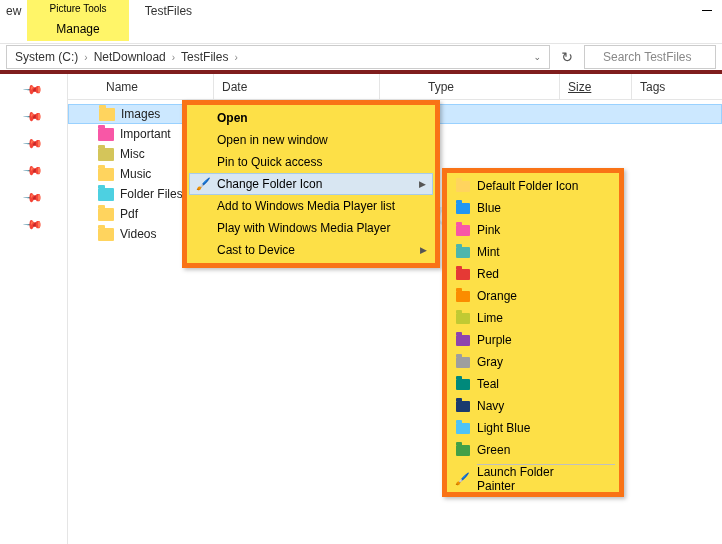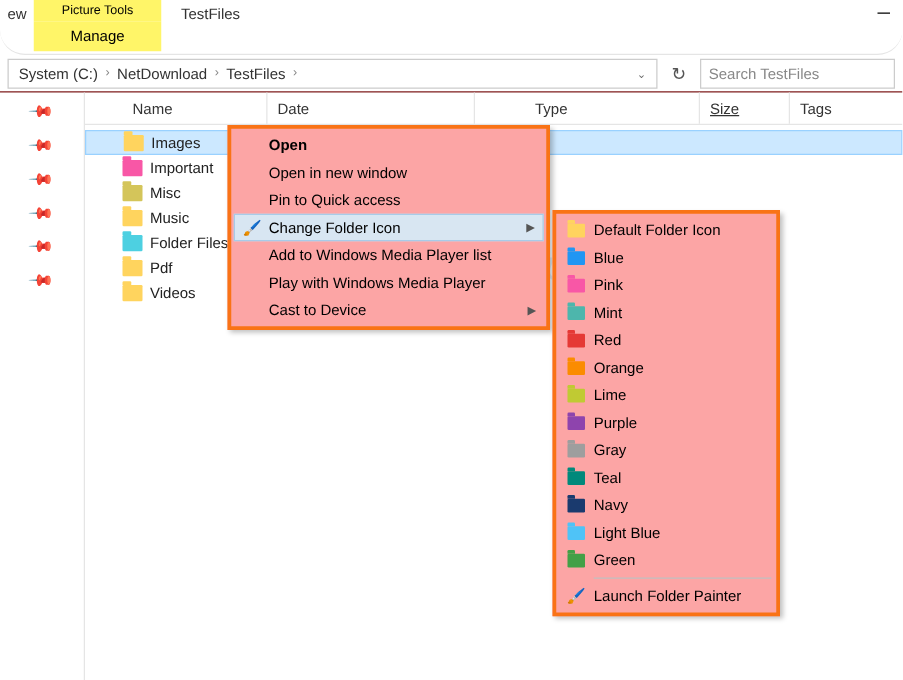--- a/index.html
+++ b/index.html
@@ -1,34 +1,34 @@
 <!DOCTYPE html>
 <html><head>
 <meta charset="utf-8">
 <style>
   * { box-sizing: border-box; margin: 0; padding: 0; font-family: "Segoe UI", Tahoma, sans-serif; }
   body { width: 722px; height: 544px; background: #fff; overflow: hidden; position: relative; font-size: 12px; color: #000; }
   
-  .ribbon-tabs { display: flex; align-items: flex-start; height: 44px; border-bottom: 1px solid #e5e5e5; border-radius: 20px; }
+  .ribbon-tabs { display: flex; align-items: flex-start; height: 44px; border-bottom: 1px solid #e5e5e5; }
   .tab-group { display: flex; flex-direction: column; }
   .tab-tool { background: #fff568; padding: 3px 12px; font-size: 10px; text-align:center; }
   .tab-manage { background: #fff; padding: 4px 28px; font-size: 12px; border: 1px solid transparent; }
   .tab-highlighted { background: #fff568; }
   .view-frag { padding: 4px 6px; font-size: 12px; color:#333; }
   .window-title { padding: 4px 16px; font-size: 12px; color:#333; }
   .win-min { margin-left:auto; width:30px; height:20px; display:flex; align-items:center; justify-content:center; }
   .win-min span { width:10px; height:1px; background:#000; display:block; }
   
-  .breadcrumb-row { display:flex; align-items:center; height: 30px; padding: 4px 6px; gap:6px; border-bottom:1px solid #7f1d1d; }
+  .breadcrumb-row { display:flex; align-items:center; height: 30px; padding: 4px 6px; gap:6px; border-bottom:4px solid #7f1d1d; }
   .breadcrumb-box { flex:1; display:flex; align-items:center; height:24px; border:1px solid #ccc; padding:0 4px; }
   .crumb { padding: 0 4px; font-size:12px; color:#333; }
   .crumb-sep { color:#888; font-size:10px; padding:0 2px; }
   .bc-dropdown { margin-left:auto; color:#666; font-size:9px; padding:0 4px; }
   .refresh-btn { width:22px; height:22px; display:flex; align-items:center; justify-content:center; color:#555; font-size:14px; }
-  .search-box { width:156px; height:24px; border:1px solid #ccc; padding: 0 6px; display:flex; align-items:center; color:#888; font-size:12px; }
+  .search-box { width:132px; height:24px; border:1px solid #ccc; padding: 0 18px; display:flex; align-items:center; color:#888; font-size:12px; }
   
   .main-area { display:flex; height: calc(544px - 44px - 30px); }
   .quick-col { width: 68px; border-right:1px solid #e5e5e5; padding-top:8px; display:flex; flex-direction:column; align-items:center; gap:12px; }
   .pin-ico { color:#999; font-size:13px; transform: rotate(45deg); }
   
   .file-area { flex:1; position:relative; }
   .columns { display:flex; height:26px; border-bottom:1px solid #e5e5e5; align-items:flex-end; padding-left: 30px; }
   .col { font-size:12px; color:#333; border-right:1px solid #e5e5e5; padding: 0 8px; height:100%; display:flex; align-items:center; }
   .col.name { width:116px; }
   .col.date { width:166px; }
@@ -40,21 +40,21 @@
   .file-row { display:flex; align-items:center; height:20px; padding-left: 30px; }
   .file-row.selected { background:#cce8ff; border:1px solid #99d1ff; }
   .folder-ico { width:16px; height:13px; margin-right:6px; border-radius:1px; position:relative; }
   .folder-ico::before { content:""; position:absolute; top:-3px; left:0; width:7px; height:3px; background:inherit; border-radius:1px 1px 0 0; }
   .fc-yellow { background:#ffd45e; }
   .fc-pink { background:#f857a6; }
   .fc-khaki { background:#d4c55a; }
   .fc-cyan { background:#4dd0e1; }
   .fname { font-size:12px; color:#222; }
   
-  .ctx-menu { position:absolute; background:#fca5a5; border:3px solid #f97316; box-shadow: 2px 2px 4px rgba(0,0,0,0.25); padding:2px; }
+  .ctx-menu { position:absolute; background:#fde047; border:5px solid #f97316; box-shadow: 2px 2px 4px rgba(0,0,0,0.25); padding:2px; }
   .ctx-item { display:flex; align-items:center; height:22px; padding: 0 24px 0 28px; font-size:12px; position:relative; }
   .ctx-item.hover { background:#d8e6f2; border:1px solid #a8cbe8; padding: 0 23px 0 27px; }
   .ctx-arrow { position:absolute; right:6px; font-size:9px; color:#555; }
   .ctx-icon { position:absolute; left:6px; width:16px; height:16px; display:flex; align-items:center; justify-content:center; }
   .ctx-sep { height:1px; background:#c0c0c0; margin: 3px 2px 3px 28px; }
   
   #context-menu-1 { top: 26px; left: 114px; width: 258px; }
   #context-menu-2 { top: 94px; left: 374px; width: 182px; }
   
   .color-swatch { width:14px; height:11px; border-radius:1px; position:relative; }

